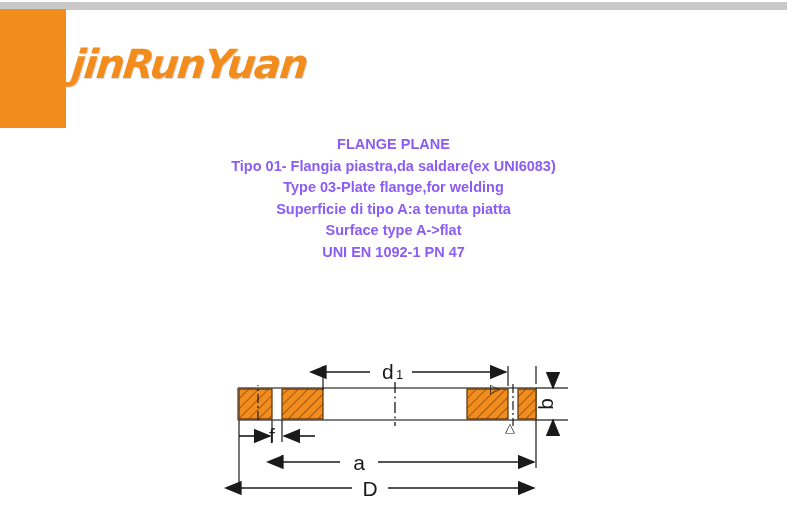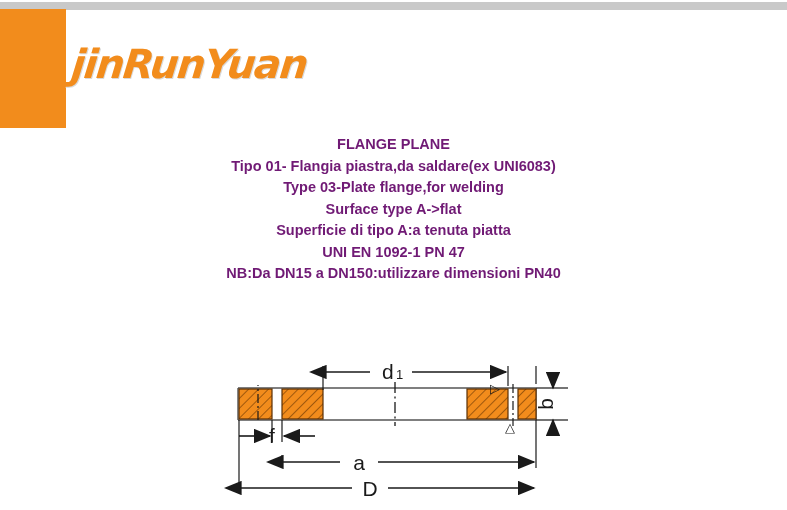--- a/index.html
+++ b/index.html
@@ -48,21 +48,21 @@
   #title-block {
     position: absolute;
     left: 0; top: 134px;
     width: 787px;
     text-align: center;
   }
   #title-block .tline {
     font-family: "Liberation Sans", sans-serif;
     font-weight: bold;
     font-size: 14.5px;
-    color: #701a75;
+    color: #8b5cf6;
     line-height: 21.5px;
     white-space: nowrap;
   }
 
   
   #drawing {
     position: absolute;
     left: 0; top: 350px;
     width: 787px; height: 160px;
   }
@@ -85,24 +85,23 @@
 <div id="top-gray-band"></div>
 
 <div id="brand-block"></div>
 
 <div id="logo-wordmark">jinRunYuan</div>
 
 <div id="title-block">
   <div class="tline">FLANGE PLANE</div>
   <div class="tline">Tipo  01- Flangia piastra,da saldare(ex UNI6083)</div>
   <div class="tline">Type 03-Plate flange,for welding</div>
+  <div class="tline">Superficie di tipo A:a tenuta piatta</div>
   <div class="tline">Surface type A-&gt;flat</div>
-  <div class="tline">Superficie di tipo A:a tenuta piatta</div>
   <div class="tline">UNI EN 1092-1 PN 47</div>
-  <div class="tline">NB:Da DN15 a DN150:utilizzare dimensioni PN40</div>
 </div>
 
 <div id="drawing">
 <svg width="787" height="160" viewBox="0 0 787 160" xmlns="http://www.w3.org/2000/svg">
   <defs>
     <pattern id="hatch45" width="7" height="7" patternUnits="userSpaceOnUse" patternTransform="rotate(45)">
       <rect width="7" height="7" fill="#f28c1c"></rect>
       <line x1="0" y1="0" x2="0" y2="7" stroke="#8a4a08" stroke-width="1.6"></line>
     </pattern>
     <marker id="arrL" markerWidth="11" markerHeight="9" refX="10" refY="4.5" orient="auto">

